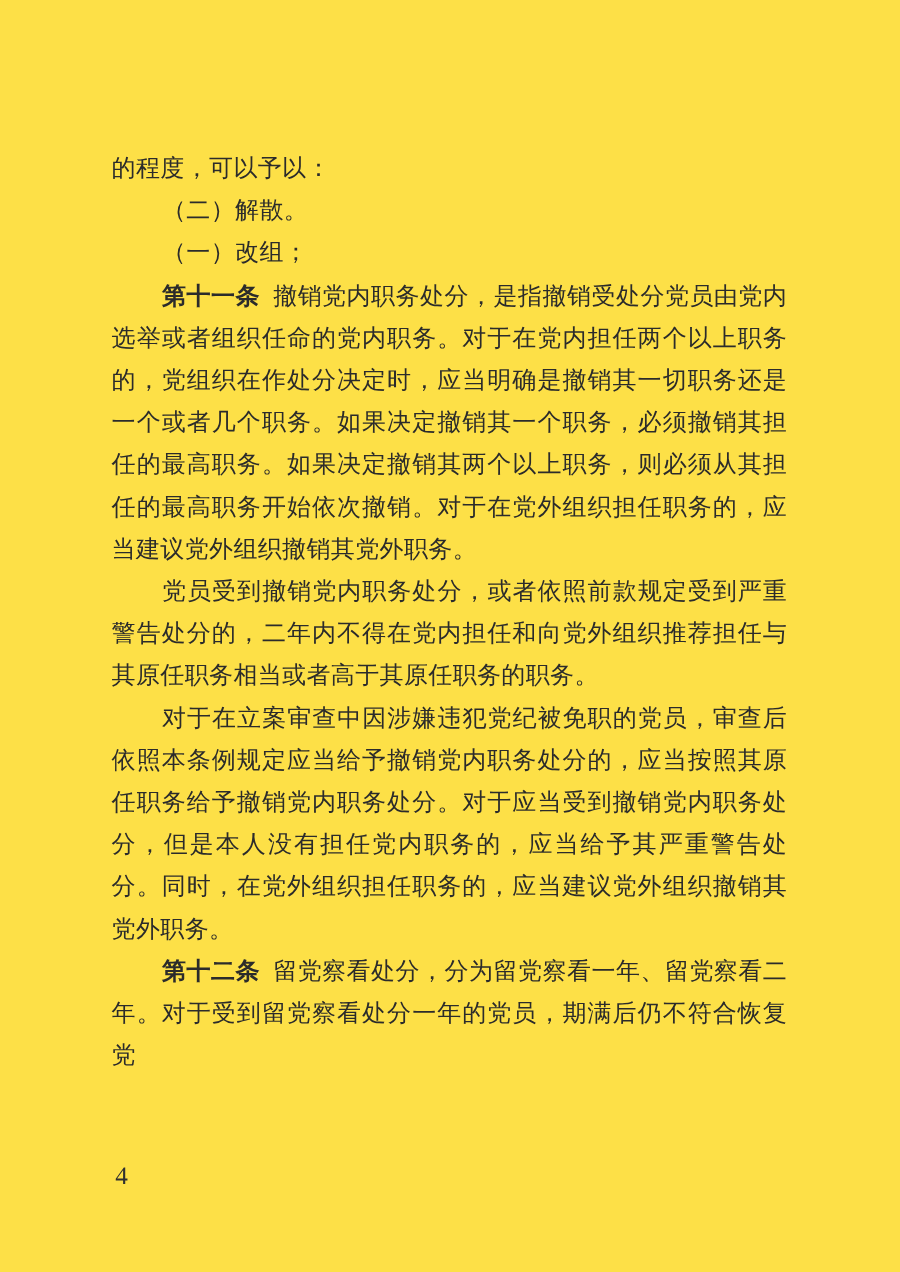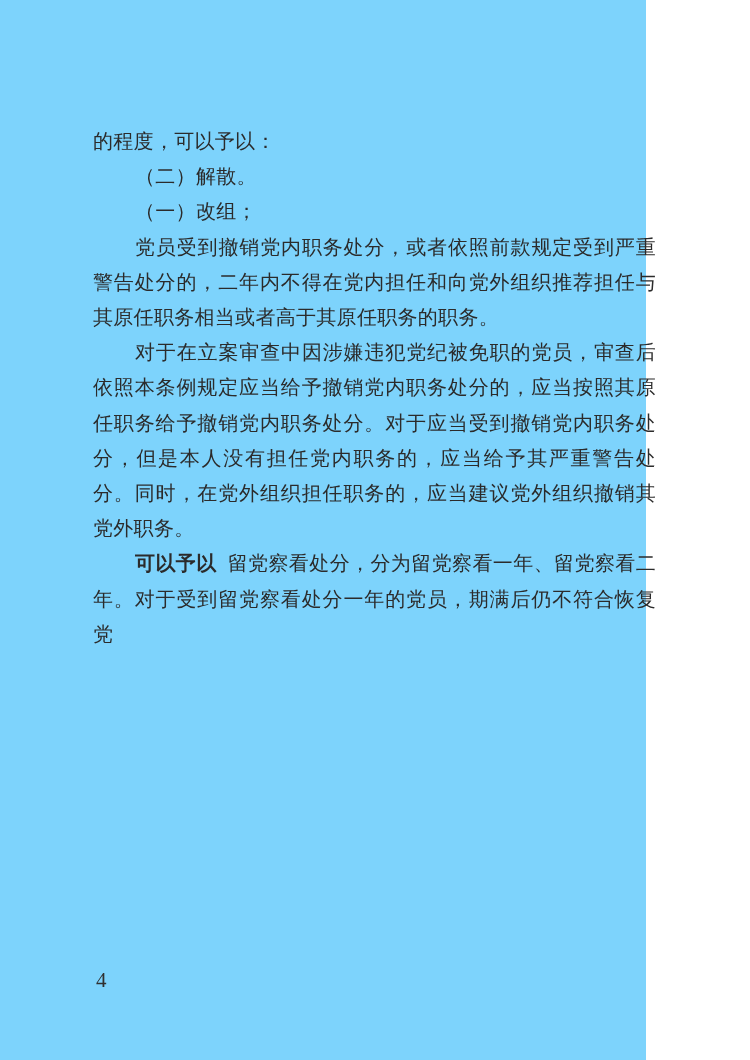--- a/index.html
+++ b/index.html
@@ -8,23 +8,23 @@
   }
   body {
     width: 750px;
     height: 1060px;
     background: #ffffff;
     overflow: hidden;
     font-family: "Liberation Serif", "DejaVu Serif", serif;
   }
   .page {
     position: relative;
-    width: 646px;
+    width: 750px;
     height: 1060px;
-    background: #7dd3fc;
+    background: #fde047;
   }
   .doc-body {
     position: absolute;
     left: 93px;
     top: 124px;
     width: 563px;
     font-size: 20px;
     line-height: 35.2px;
     color: #2b2b2b;
     text-align: justify;
@@ -58,18 +58,19 @@
   }
 </style>
 </head>
 <body>
 
 <div class="page">
   <div class="doc-body">
       <p class="para-continuation"><span class="para-text">的程度，可以予以：</span></p>
       <p class="para-list-item"><span class="para-text">（二）解散。</span></p>
       <p class="para-list-item"><span class="para-text">（一）改组；</span></p>
+      <p class="para-article"><span class="article-number">第十一条</span><span class="para-text">撤销党内职务处分，是指撤销受处分党员由党内选举或者组织任命的党内职务。对于在党内担任两个以上职务的，党组织在作处分决定时，应当明确是撤销其一切职务还是一个或者几个职务。如果决定撤销其一个职务，必须撤销其担任的最高职务。如果决定撤销其两个以上职务，则必须从其担任的最高职务开始依次撤销。对于在党外组织担任职务的，应当建议党外组织撤销其党外职务。</span></p>
       <p class="para-paragraph"><span class="para-text">党员受到撤销党内职务处分，或者依照前款规定受到严重警告处分的，二年内不得在党内担任和向党外组织推荐担任与其原任职务相当或者高于其原任职务的职务。</span></p>
       <p class="para-paragraph"><span class="para-text">对于在立案审查中因涉嫌违犯党纪被免职的党员，审查后依照本条例规定应当给予撤销党内职务处分的，应当按照其原任职务给予撤销党内职务处分。对于应当受到撤销党内职务处分，但是本人没有担任党内职务的，应当给予其严重警告处分。同时，在党外组织担任职务的，应当建议党外组织撤销其党外职务。</span></p>
-      <p class="para-article"><span class="article-number">可以予以</span><span class="para-text">留党察看处分，分为留党察看一年、留党察看二年。对于受到留党察看处分一年的党员，期满后仍不符合恢复党</span></p>
+      <p class="para-article"><span class="article-number">第十二条</span><span class="para-text">留党察看处分，分为留党察看一年、留党察看二年。对于受到留党察看处分一年的党员，期满后仍不符合恢复党</span></p>
     </div>
   <div class="page-number">4</div>
 </div>
 
 </body></html>

